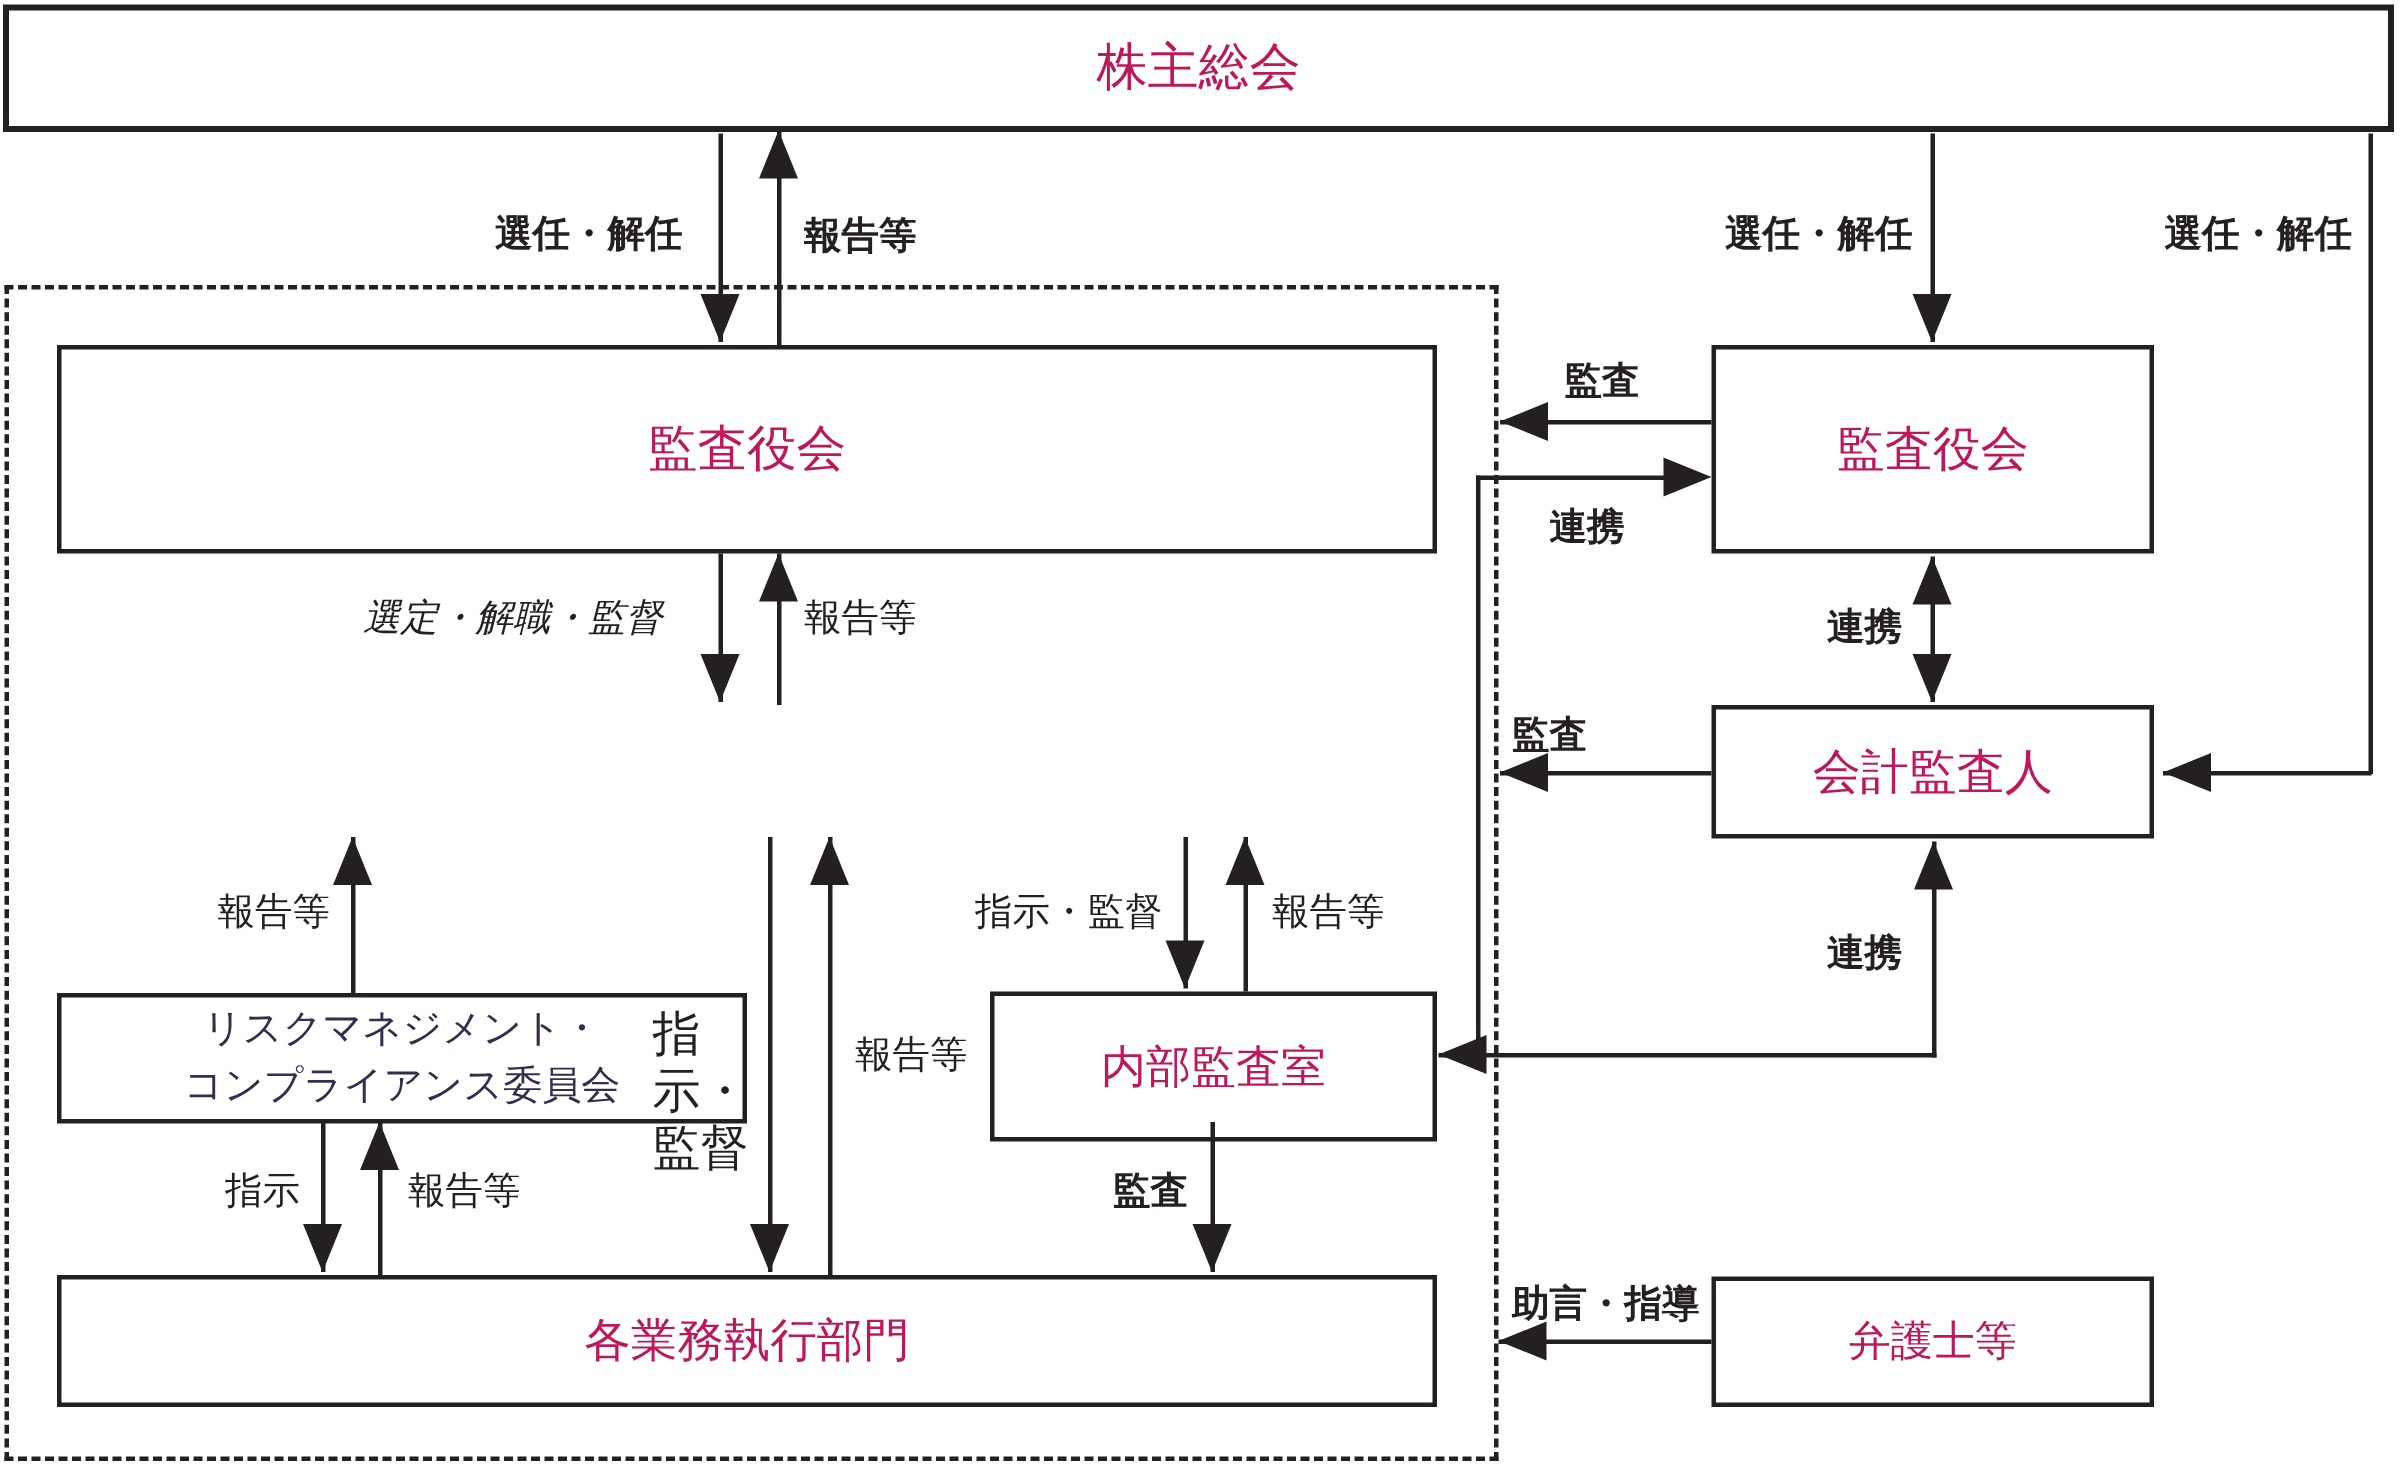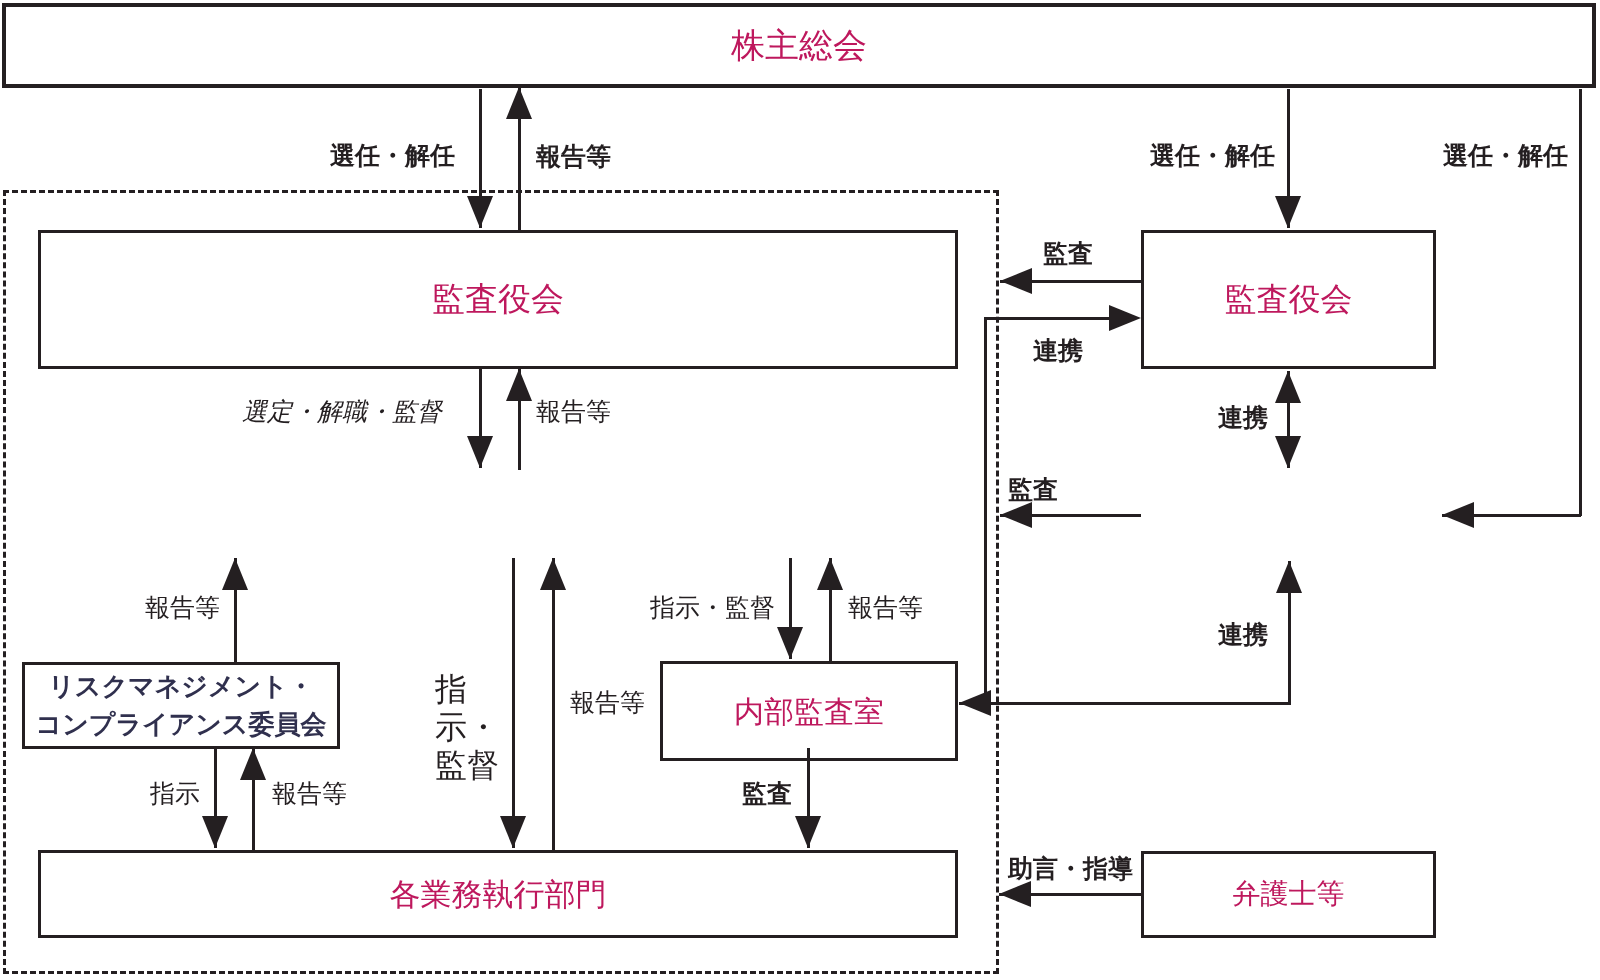--- a/index.html
+++ b/index.html
@@ -36,39 +36,42 @@
     <span>株主総会</span>
   </div>
 
   <div class="dashedbox" style="left:3px;top:190px;width:996px;height:784px;"></div>
 
   <div class="box" style="left:38px;top:230px;width:920px;height:139px;font-size:33px;">
     <span>監査役会</span>
   </div>
 
 
-  <div class="box risk-text" style="left:22px;top:662px;width:318px;height:87px;font-weight:bold;">
+  <div class="box risk-text" style="left:38px;top:662px;width:460px;height:87px;">
     <span>
       <span style="display:block;">リスクマネジメント・</span>
       <span style="display:block;">コンプライアンス委員会</span>
     </span>
   </div>
 
   <div class="box" style="left:660px;top:661px;width:298px;height:100px;font-size:30px;">
     <span>内部監査室</span>
   </div>
 
   <div class="box" style="left:38px;top:850px;width:920px;height:88px;font-size:31px;">
     <span>各業務執行部門</span>
   </div>
 
   <div class="box" style="left:1141px;top:230px;width:295px;height:139px;font-size:32px;">
     <span>監査役会</span>
   </div>
 
+  <div class="box" style="left:1141px;top:470px;width:295px;height:89px;font-size:32px;">
+    <span>会計監査人</span>
+  </div>
 
   <div class="box" style="left:1141px;top:851px;width:295px;height:87px;font-size:28px;">
     <span>弁護士等</span>
   </div>
 
   <div class="vline" style="left:479px;top:89px;height:139px;"></div>
   <div class="head head-down" style="left:467px;top:196px;"></div>
   <div class="vline" style="left:518px;top:87px;height:143px;"></div>
   <div class="head head-up" style="left:506px;top:87px;"></div>
 

